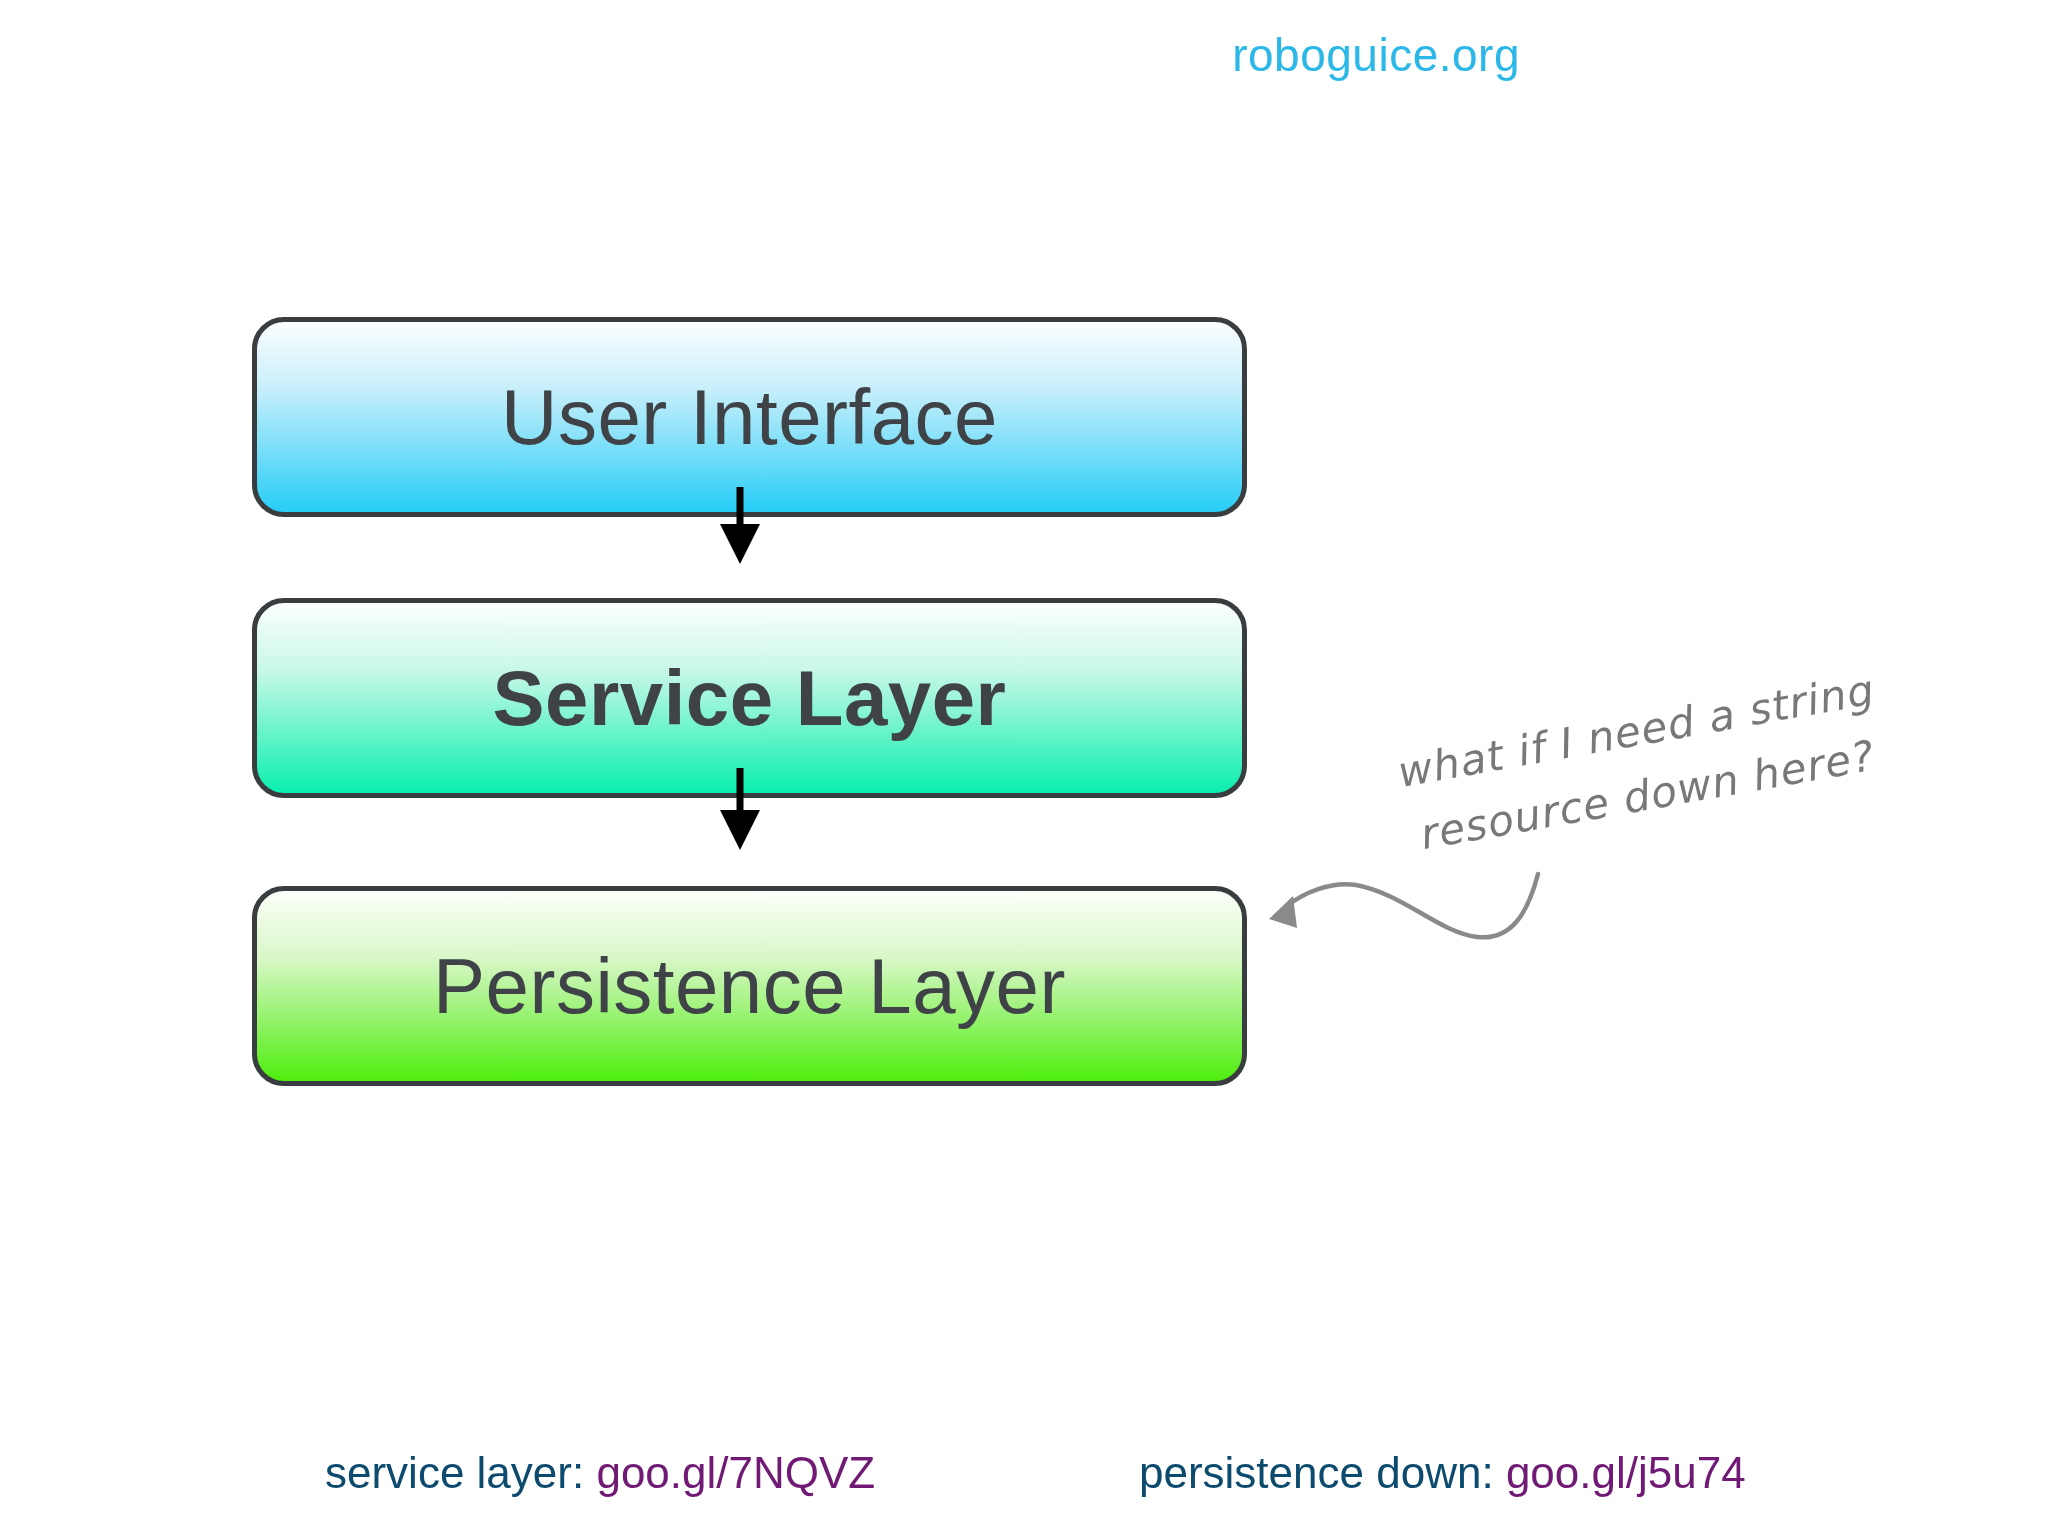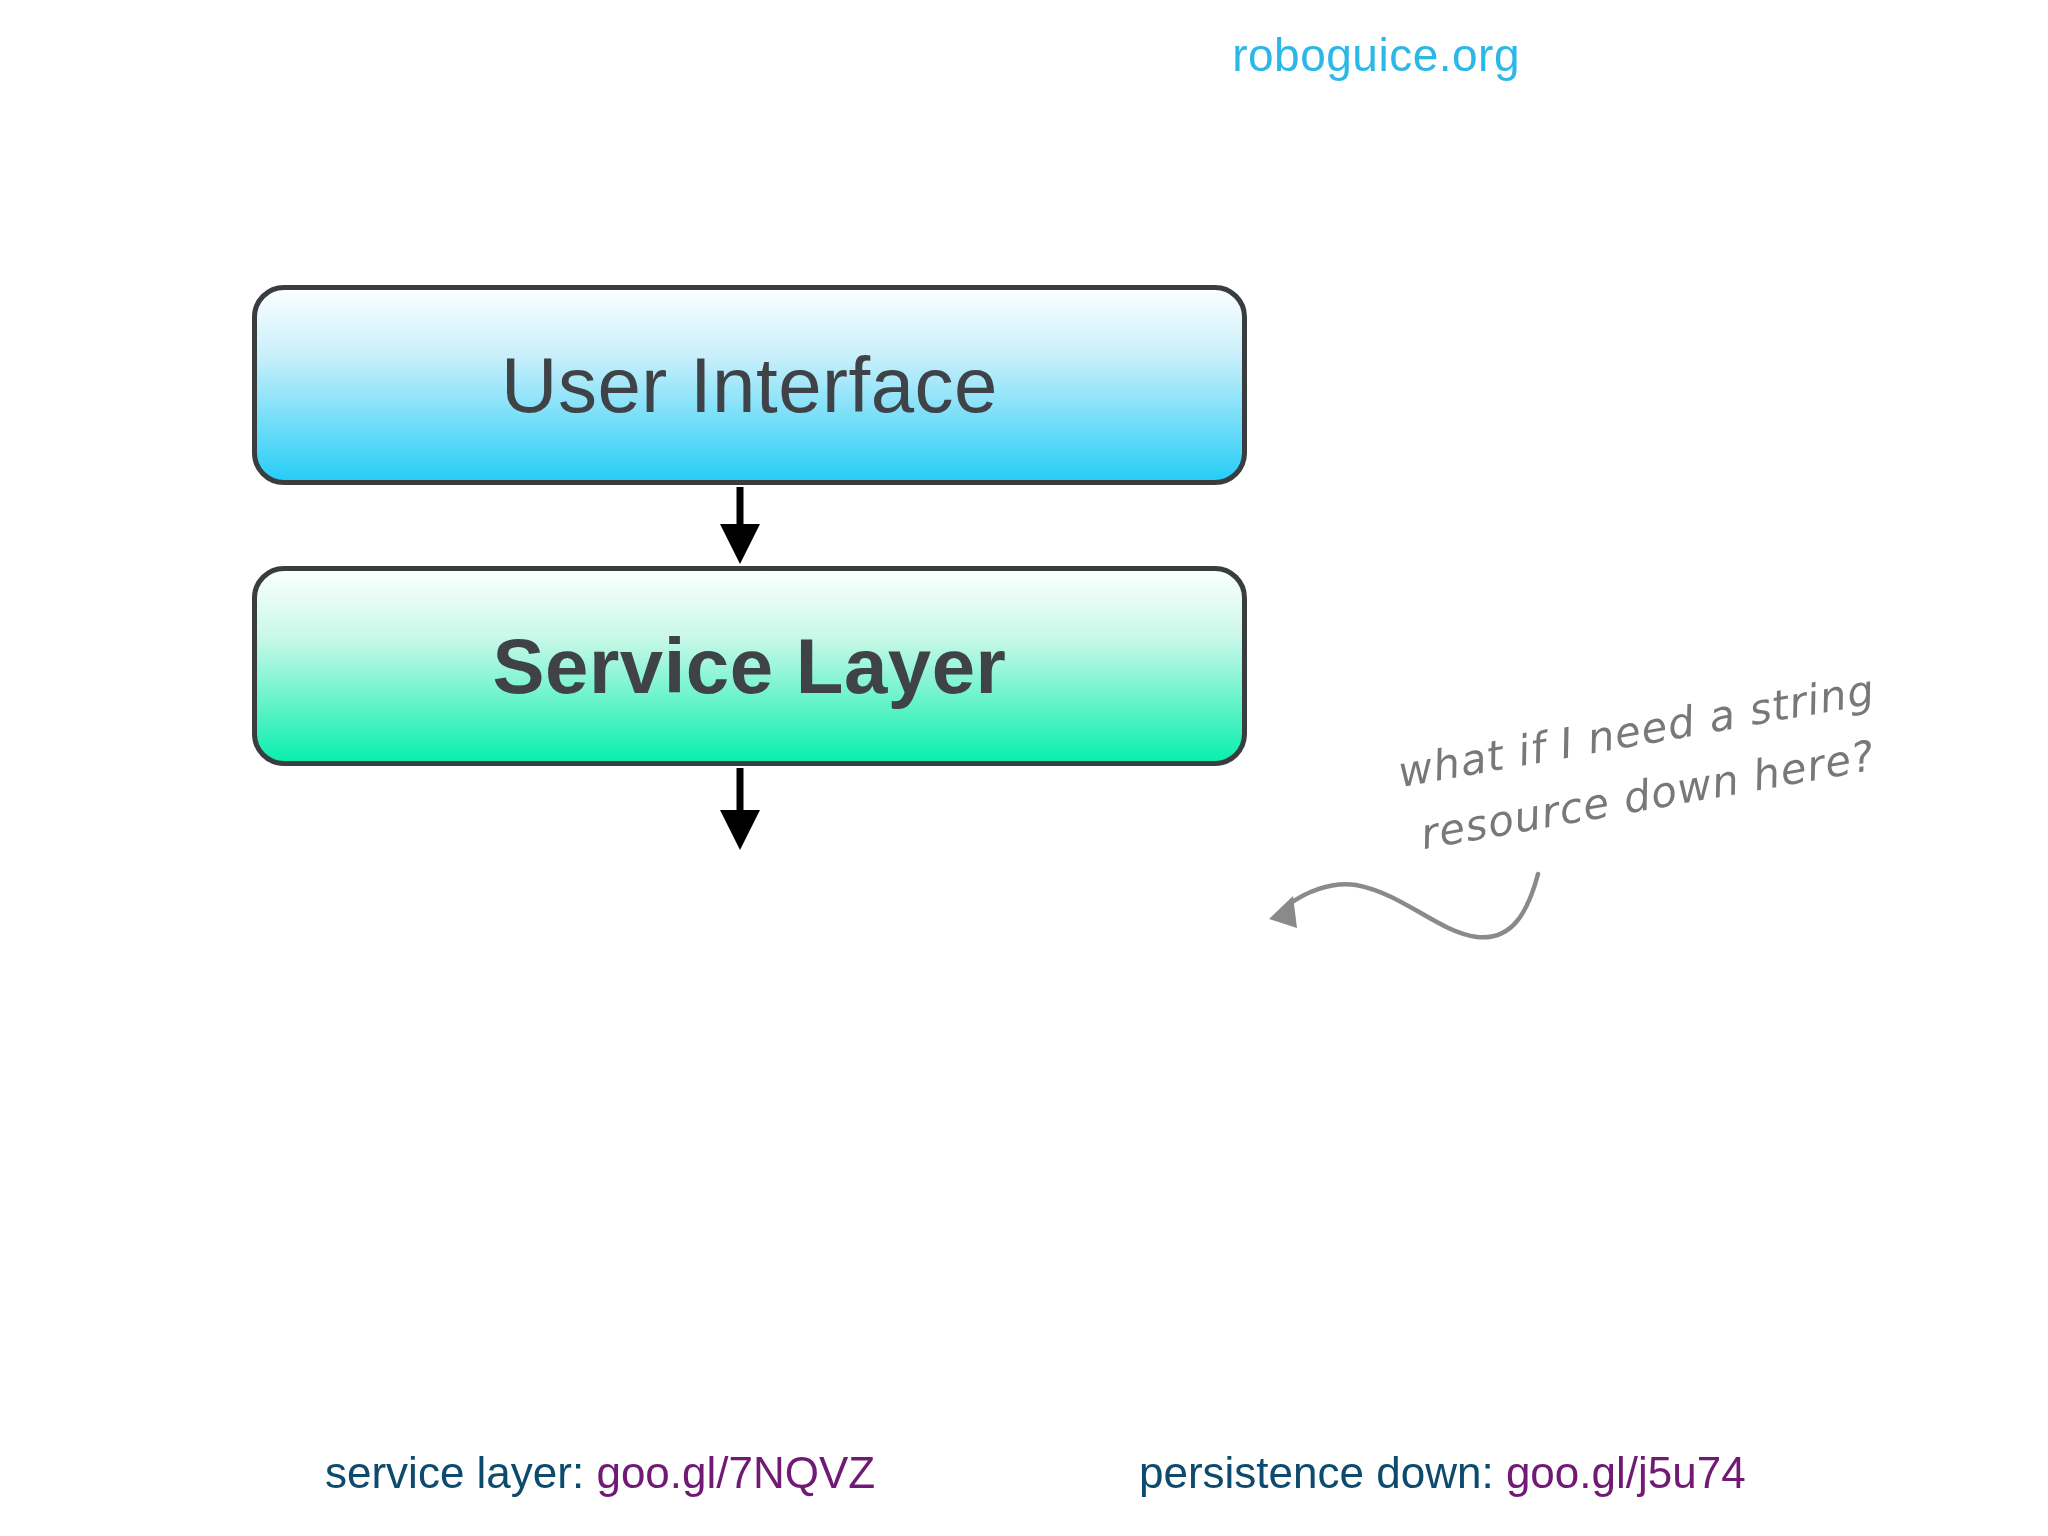--- a/index.html
+++ b/index.html
@@ -29,20 +29,21 @@
     position: absolute;
     left: 252px;
     width: 995px;
     height: 200px;
     border: 5px solid #3a3d40;
     border-radius: 32px;
     box-sizing: border-box;
     display: flex;
     align-items: center;
     justify-content: center;
+    margin-top: 32px;
   }
   .layer-box .label {
     font-size: 78px;
     color: #3f4347;
     letter-spacing: 0.5px;
   }
   #box-ui          { top: 285px; background: linear-gradient(180deg, #fbfeff 0%, #c8effb 35%, #27cdf6 100%); }
   #box-service     { top: 566px; background: linear-gradient(180deg, #fbfffd 0%, #c9f8e8 35%, #0aefae 100%); font-weight: bold; }
   #box-persistence { top: 854px; background: linear-gradient(180deg, #fcfff9 0%, #d9f7c8 35%, #4eee0e 100%); }
   .arrow-svg {
@@ -86,20 +87,23 @@
   <div class="site-link">roboguice.org</div>
 
   <div class="layer-box" id="box-ui">
     <span class="label">User Interface</span>
   </div>
 
   <div class="layer-box" id="box-service">
     <span class="label">Service Layer</span>
   </div>
 
+  <div class="layer-box" id="box-persistence">
+    <span class="label">Persistence Layer</span>
+  </div>
 
   <svg class="arrow-svg" viewBox="0 0 2048 1536">
 
     <g>
       <line x1="740" y1="487" x2="740" y2="532" stroke="#000000" stroke-width="7"></line>
       <polygon points="740,564 720,524 760,524" fill="#000000"></polygon>
     </g>
 
     <g>
       <line x1="740" y1="768" x2="740" y2="818" stroke="#000000" stroke-width="7"></line>

